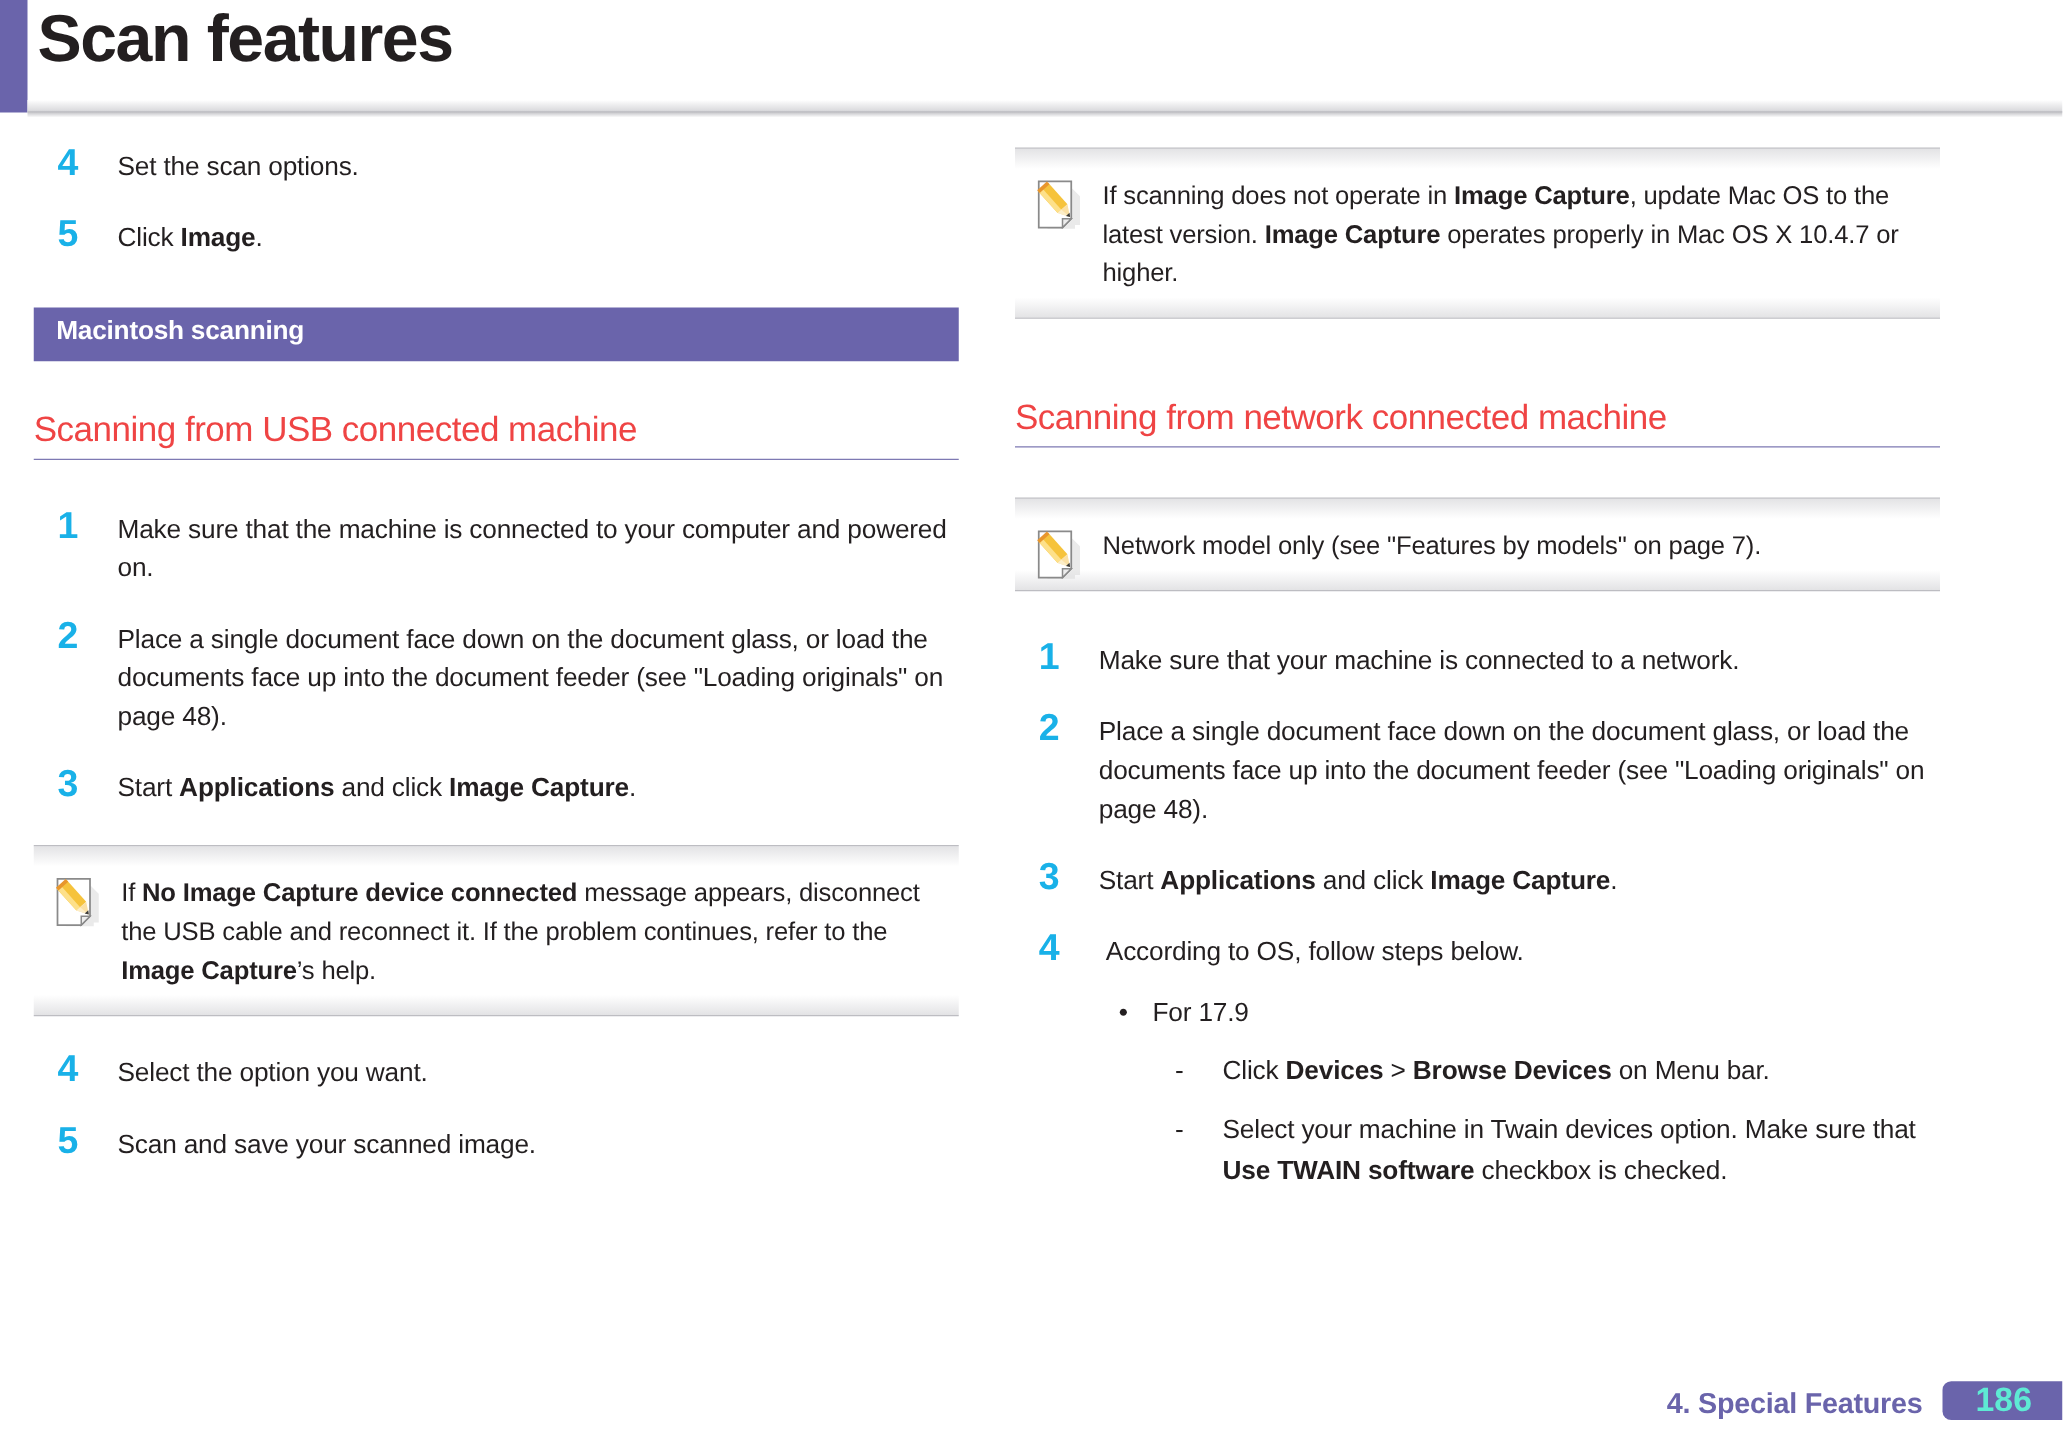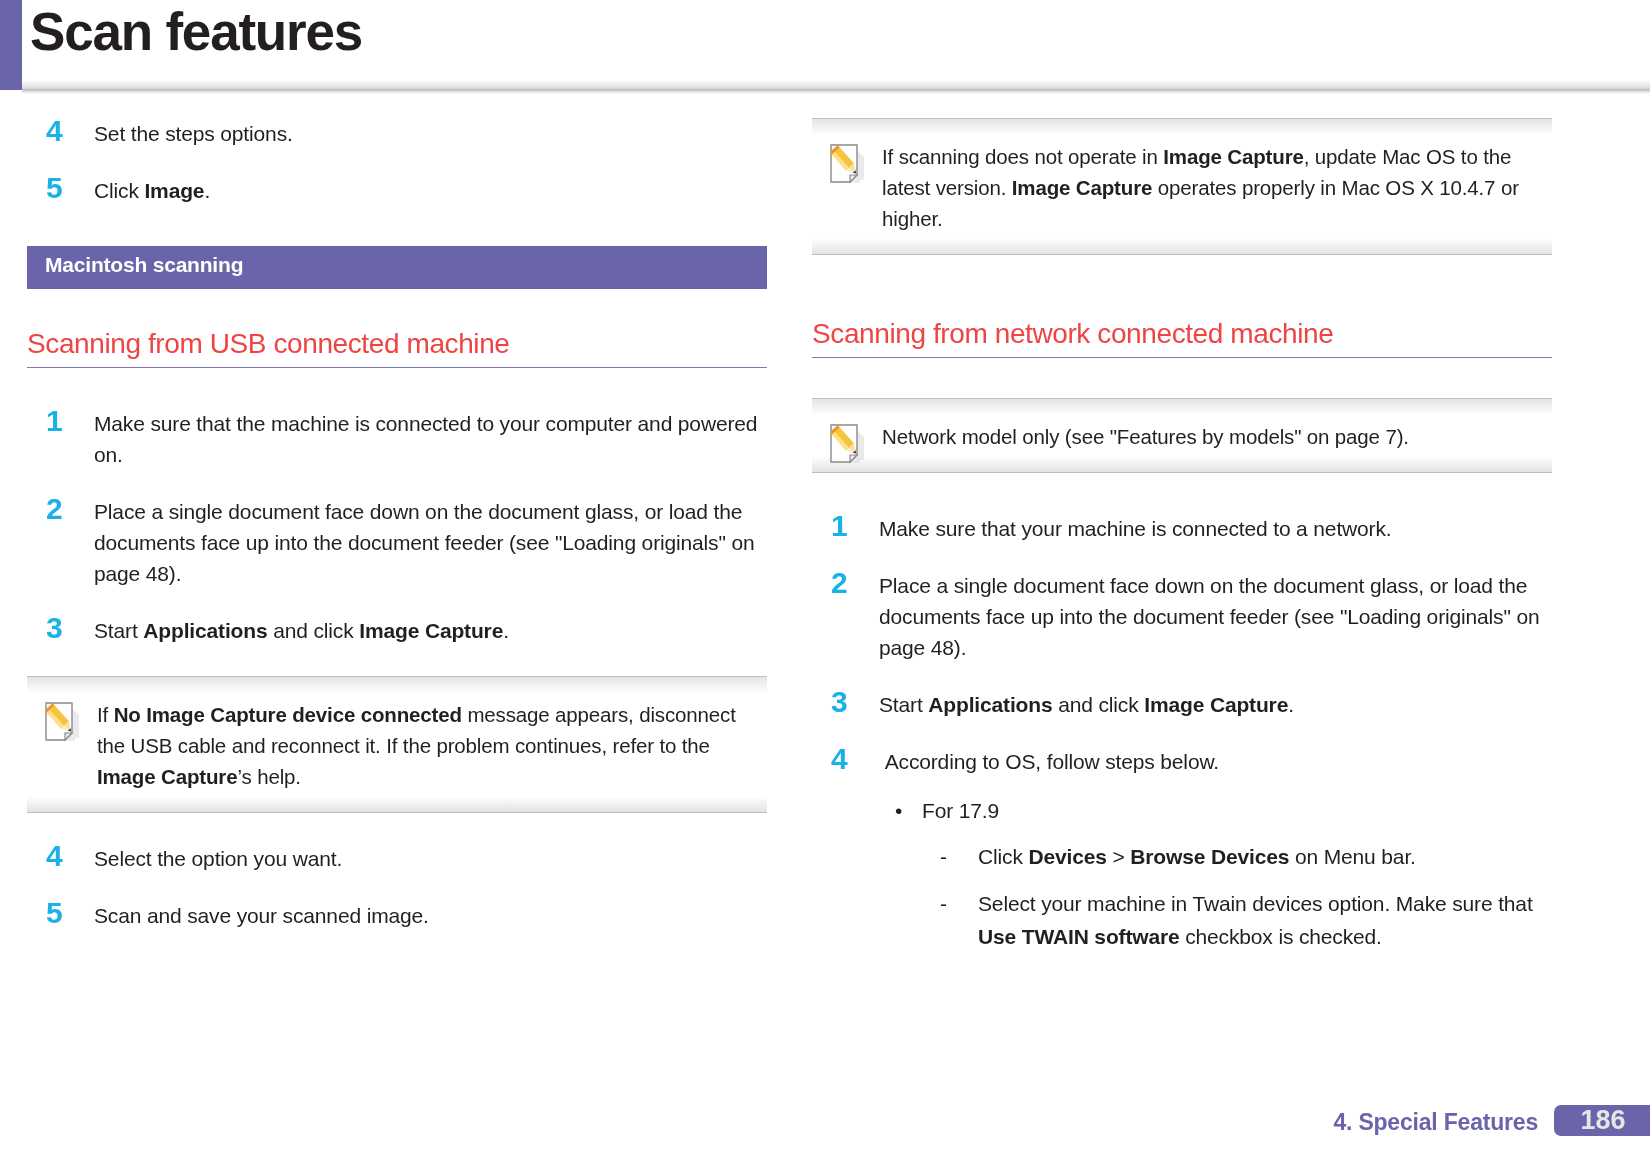--- a/index.html
+++ b/index.html
@@ -219,21 +219,21 @@
     font-weight: bold;
     color: #6a64ab;
     letter-spacing: -0.2px;
     display: flex;
     align-items: center;
     padding-right: 16px;
     white-space: nowrap;
   }
   .footer-page {
     background: #6a64ab;
-    color: #e5e5e5;
+    color: #5eead4;
     font-size: 27px;
     font-weight: bold;
     border-radius: 7px 0 0 7px;
     min-width: 74px;
     display: flex;
     align-items: center;
     justify-content: center;
     padding: 0 10px 0 12px;
     letter-spacing: 0px;
   }
@@ -251,21 +251,21 @@
     <div class="header-accent-bar"></div>
     <div class="page-title">Scan features</div>
     <div class="header-rule"></div>
   </div>
 
   <div class="col col-left">
 
     <ul class="steps">
       <li class="step">
         <span class="step-num">4</span>
-        <span class="step-text">Set the steps options.</span>
+        <span class="step-text">Set the scan options.</span>
       </li>
       <li class="step">
         <span class="step-num">5</span>
         <span class="step-text">Click <b>Image</b>.</span>
       </li>
     </ul>
 
     <div class="spacer-40"></div>
 
     <div class="section-band">Macintosh scanning</div>

